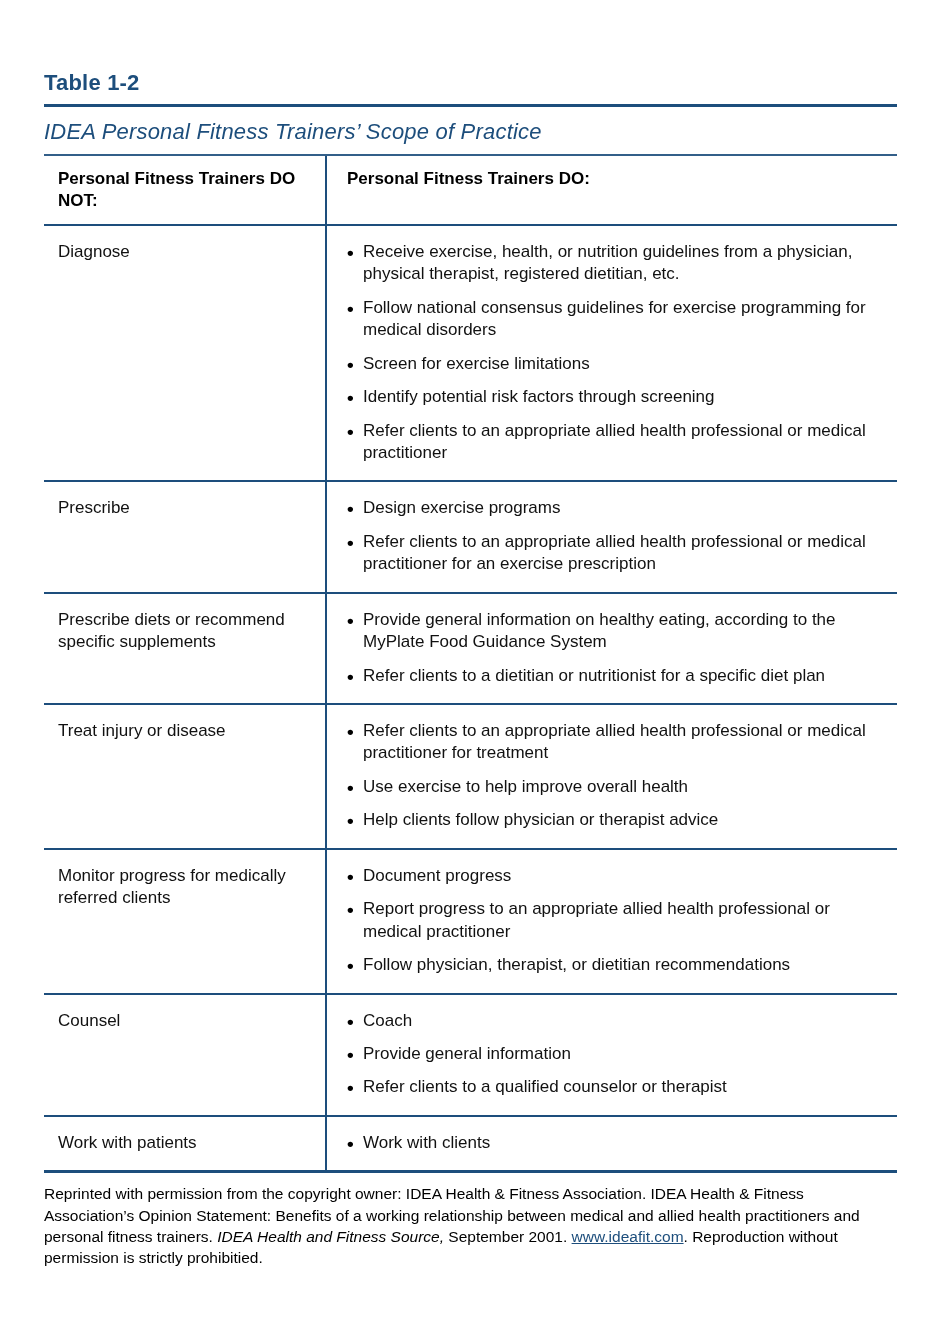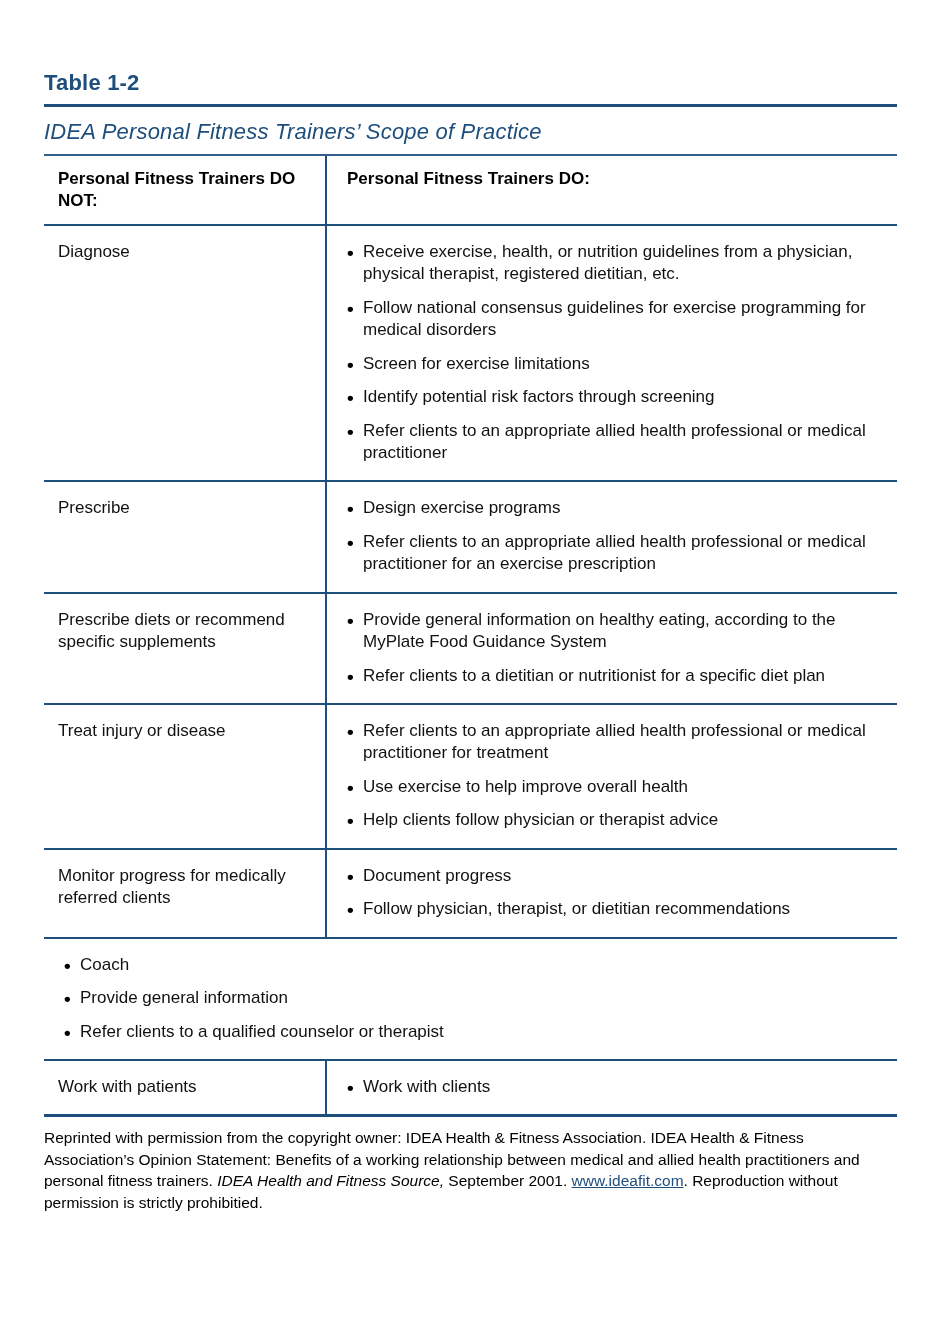--- a/index.html
+++ b/index.html
@@ -137,25 +137,27 @@
               <li>Use exercise to help improve overall health</li>
               <li>Help clients follow physician or therapist advice</li>
             </ul>
           </div>
         </div>
         <div class="row body-row">
           <div class="cell left">Monitor progress for medically referred clients</div>
           <div class="cell right">
             <ul class="dolist">
               <li>Document progress</li>
+              <li>Report progress to an appropriate allied health professional or medical practitioner</li>
               <li>Follow physician, therapist, or dietitian recommendations</li>
             </ul>
           </div>
         </div>
         <div class="row body-row">
+          <div class="cell left">Counsel</div>
           <div class="cell right">
             <ul class="dolist">
               <li>Coach</li>
               <li>Provide general information</li>
               <li>Refer clients to a qualified counselor or therapist</li>
             </ul>
           </div>
         </div>
         <div class="row body-row">
           <div class="cell left">Work with patients</div>

